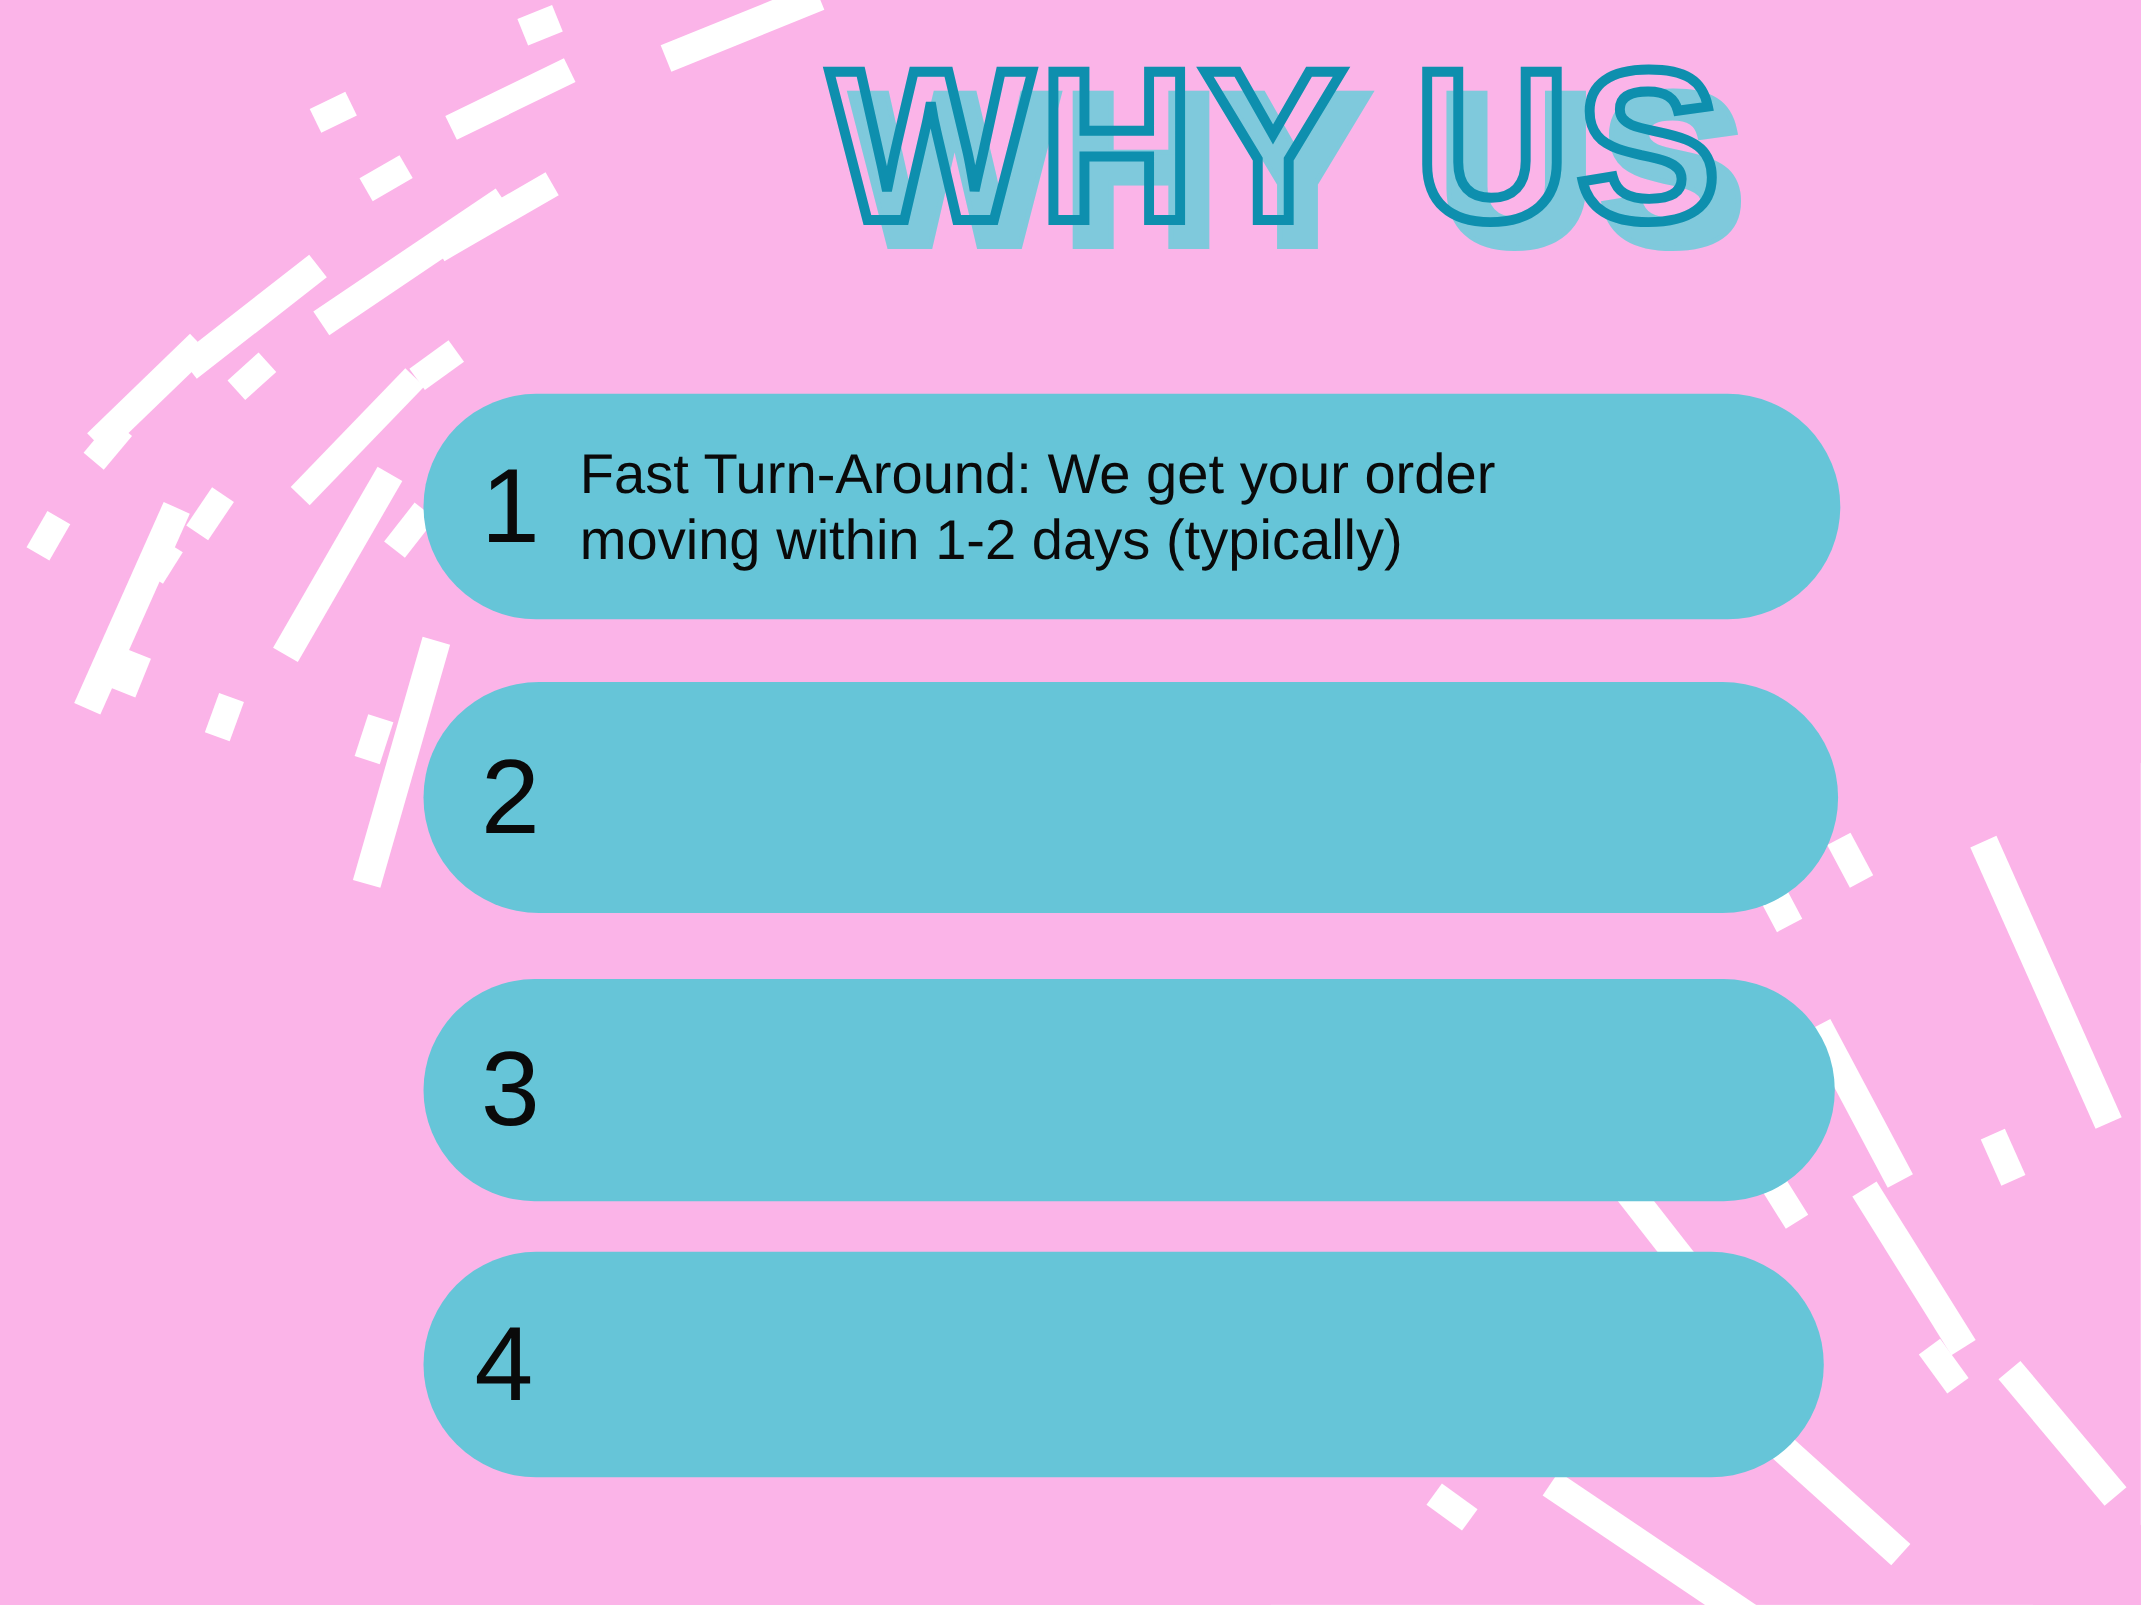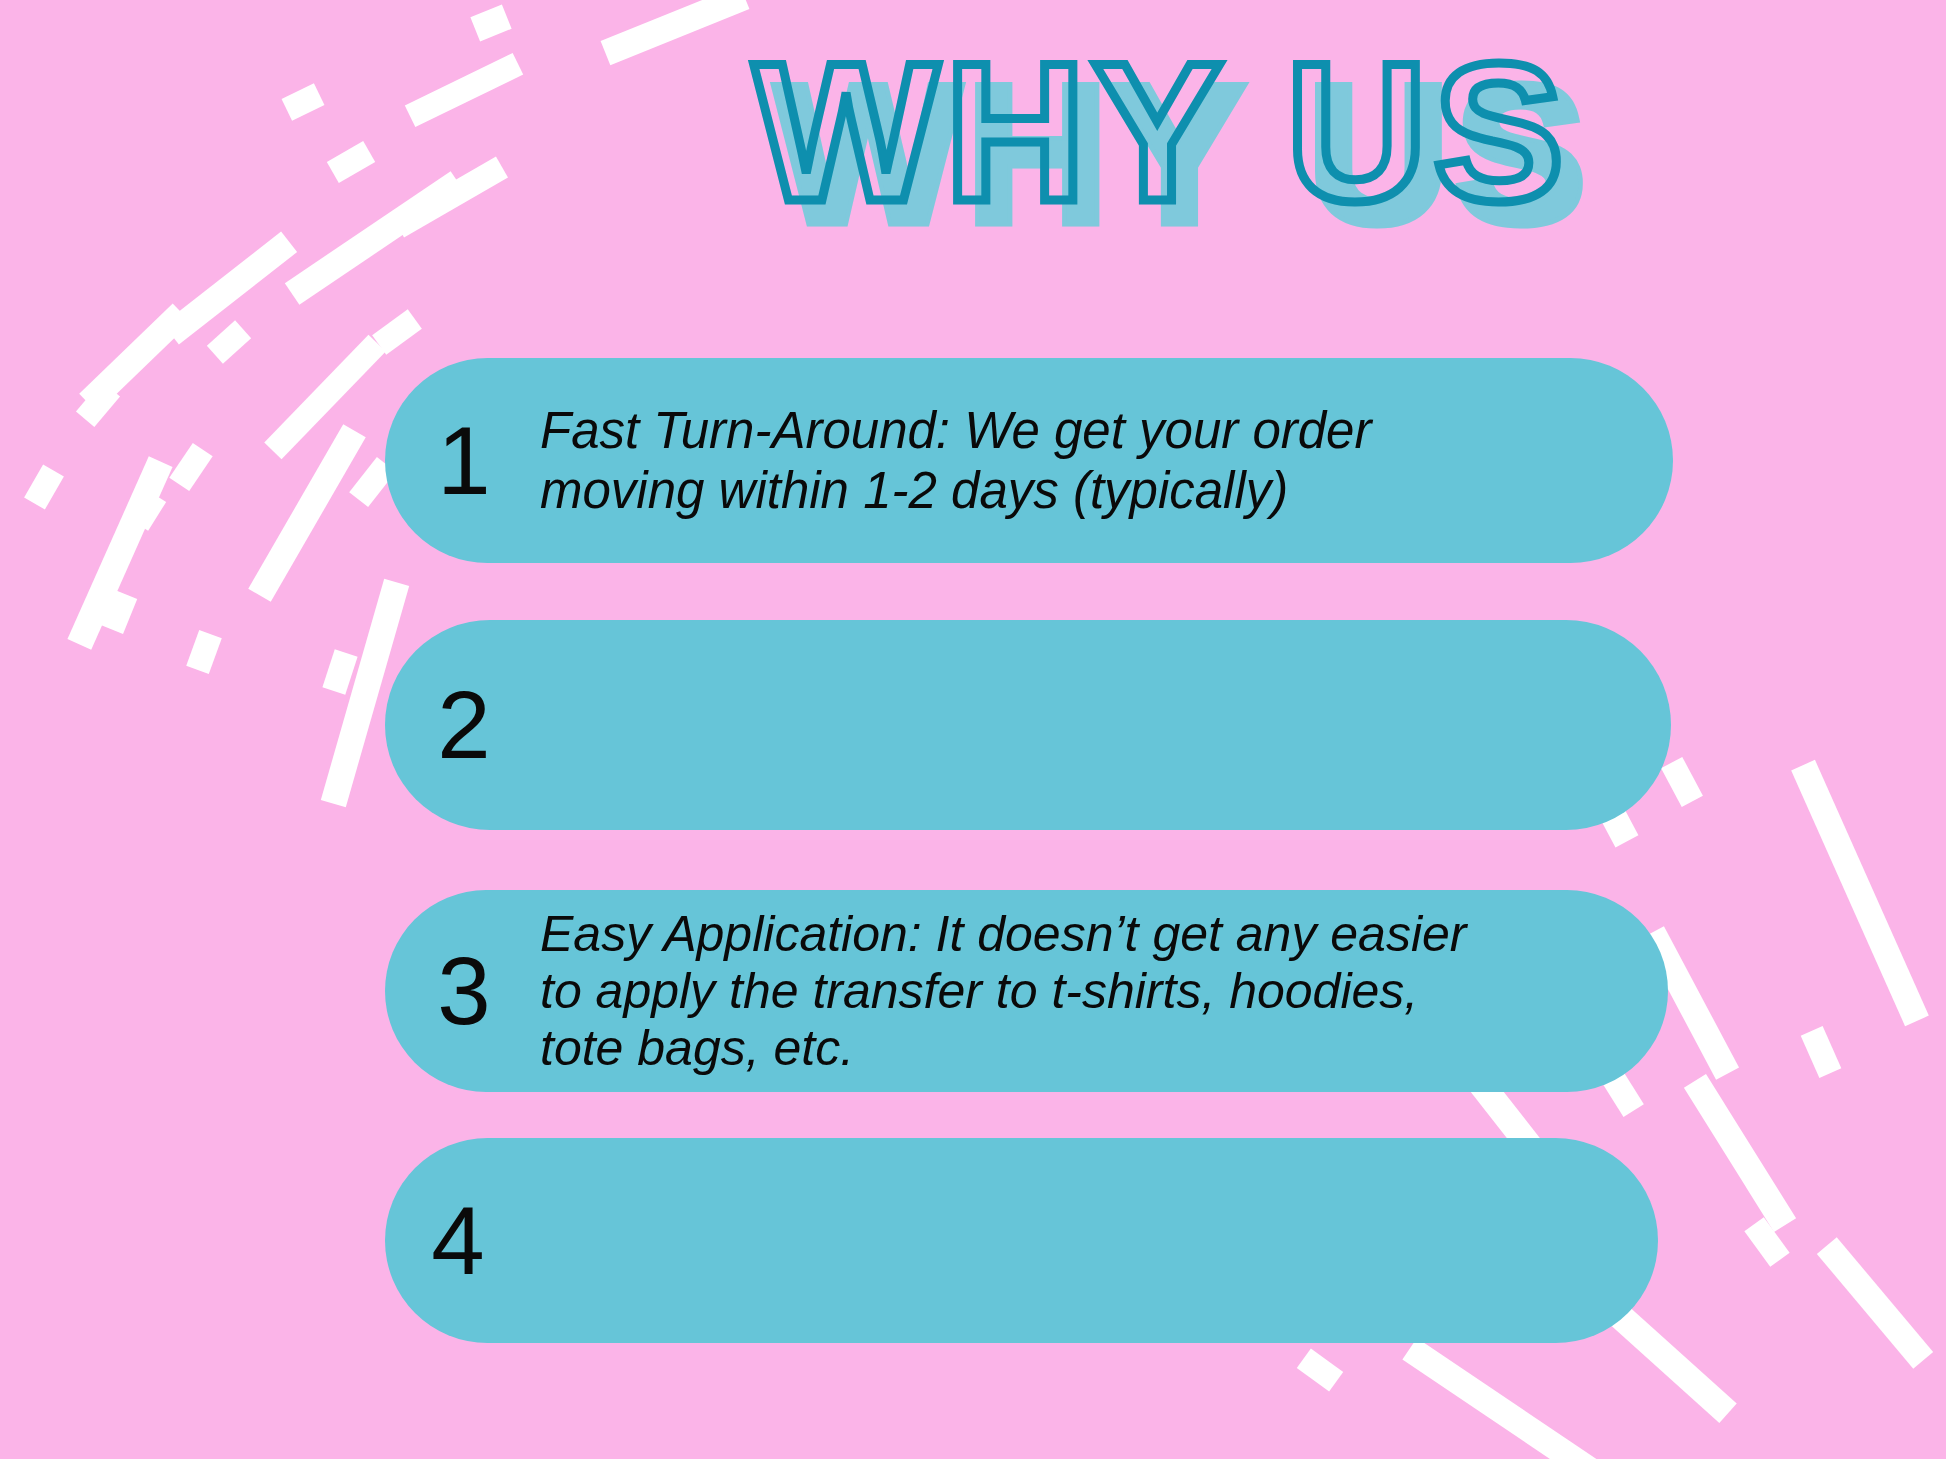--- a/index.html
+++ b/index.html
@@ -91,24 +91,23 @@
     line-height: 1;
     margin-left: 36px;
   }
   .card-text {
     flex: 1 1 auto;
     color: #0A0A0A;
     font-family: "Liberation Sans", sans-serif;
     font-weight: 400;
     font-size: 51px;
     line-height: 1.16;
-    margin-left: 33px;
+    margin-left: 20px;
     padding-right: 26px;
     white-space: pre-line;
-    font-style: italic;
   }
 
   #card-1 { top: 358px;  width: 1288px; height: 205px; }
   #card-2 { top: 620px;  width: 1286px; height: 210px; }
   #card-3 { top: 890px;  width: 1283px; height: 202px; }
   #card-4 { top: 1138px; width: 1273px; height: 205px; }
 
   #card-2 .card-text { font-size: 50px; line-height: 1.14; }
   #card-3 .card-text { font-size: 50px; line-height: 1.14; }
   #card-4 .card-num  { margin-left: 30px; }
@@ -172,22 +171,19 @@
     <div class="card-text">Fast Turn-Around: We get your order
 moving within 1-2 days (typically)</div>
   </div>
 
   <div class="card" id="card-2">
     <div class="card-num">2</div>
   </div>
 
   <div class="card" id="card-3">
     <div class="card-num">3</div>
-    <div class="card-text">Easy Application: It doesn’t get any easier
-to apply the transfer to t-shirts, hoodies,
-tote bags, etc.</div>
   </div>
 
   <div class="card" id="card-4">
     <div class="card-num">4</div>
   </div>
 
 </div>
 
 </body></html>

